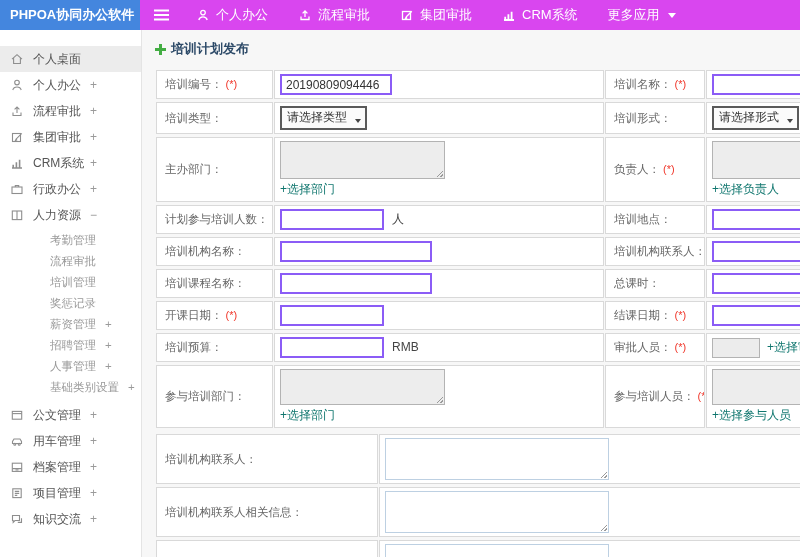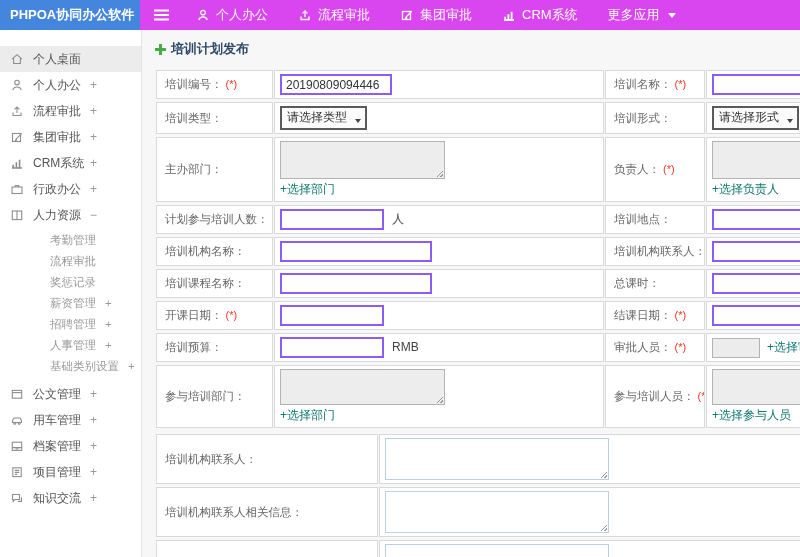--- a/index.html
+++ b/index.html
@@ -156,20 +156,21 @@
         <svg viewBox="0 0 14 14">
             <rect x="2.3" y="3" width="9.4" height="8.6"></rect>
             <path d="M7 3v8.6"></path>
           </svg>
         <span>人力资源</span>
         <span class="ex">−</span>
       </div>
       <div class="sub">
         <div class="ssi"><span>考勤管理</span></div>
         <div class="ssi"><span>流程审批</span></div>
+        <div class="ssi"><span>培训管理</span></div>
         <div class="ssi"><span>奖惩记录</span></div>
         <div class="ssi"><span>薪资管理</span><span class="ex2">+</span></div>
         <div class="ssi"><span>招聘管理</span><span class="ex2">+</span></div>
         <div class="ssi"><span>人事管理</span><span class="ex2">+</span></div>
         <div class="ssi"><span>基础类别设置</span><span class="ex2">+</span></div>
       </div>
       <div class="si">
         <svg viewBox="0 0 14 14">
             <rect x="2.3" y="3.4" width="9.4" height="7.8"></rect>
             <path d="M2.3 5.6h9.4"></path>

